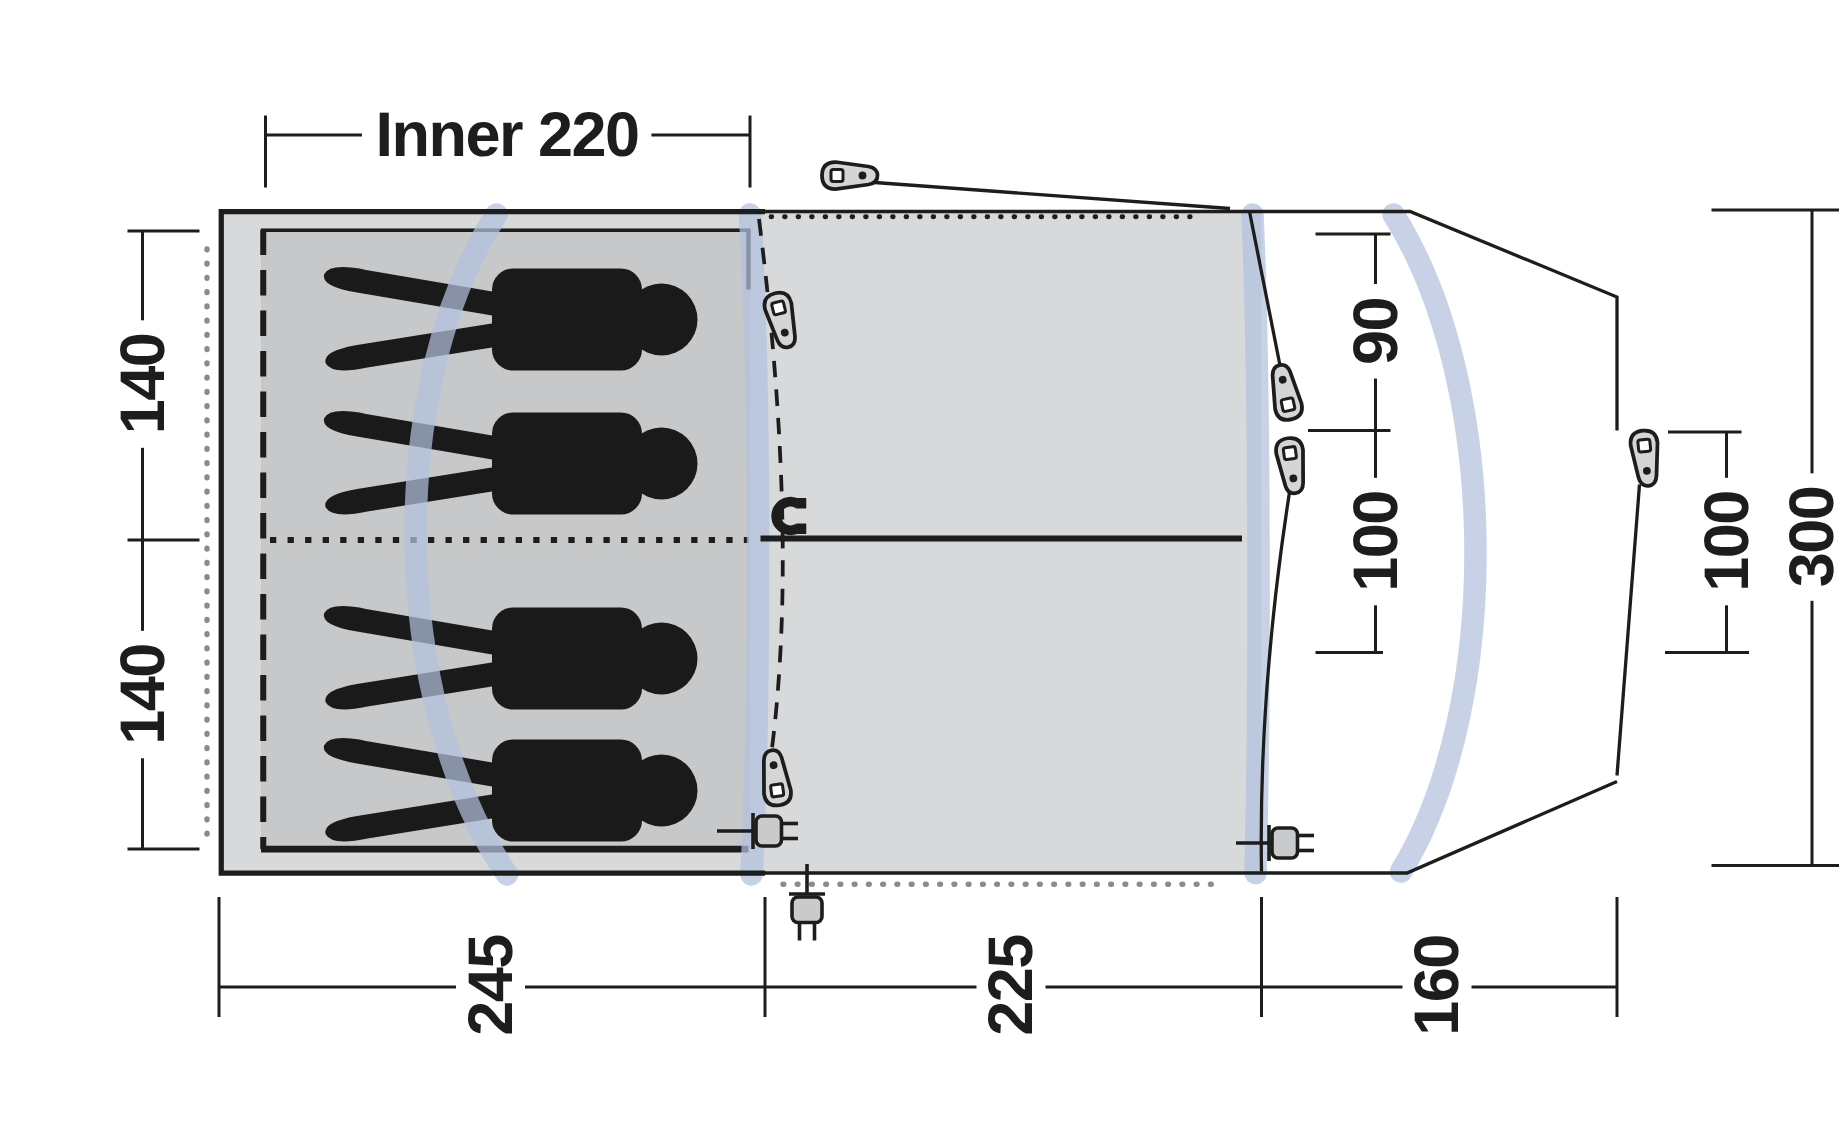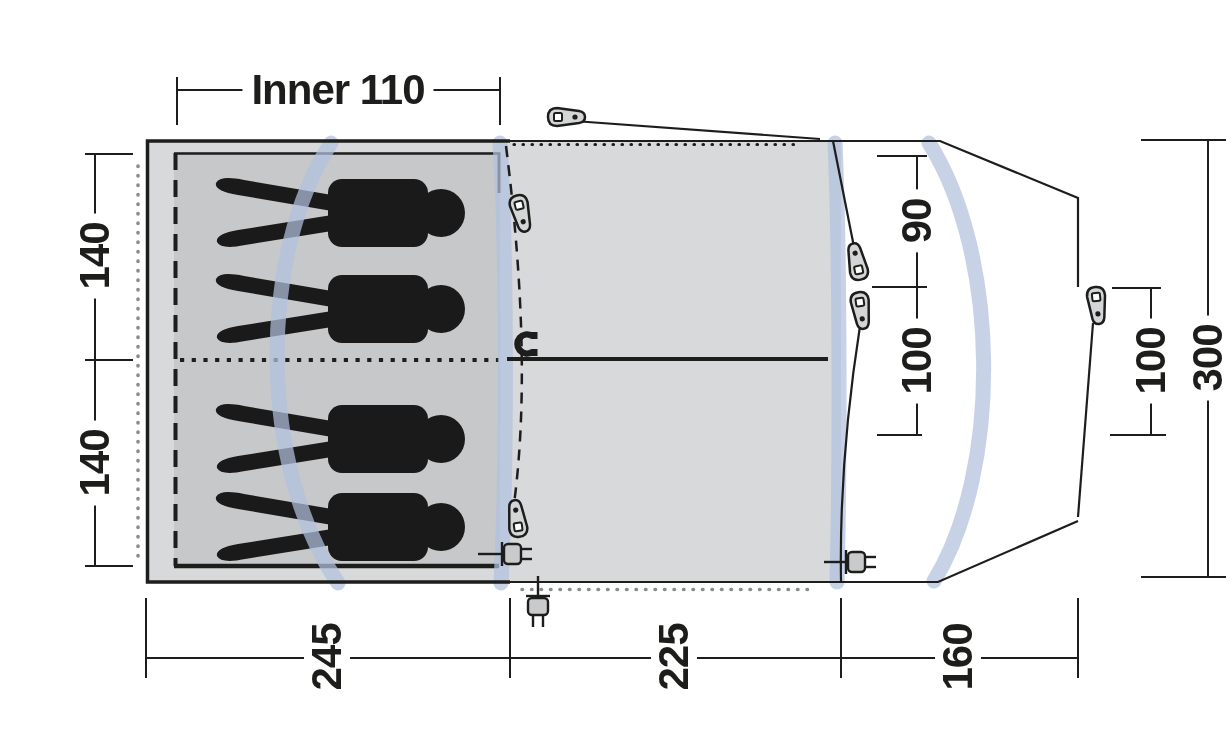--- a/index.html
+++ b/index.html
@@ -149,21 +149,21 @@
     <g>
       <path d="M146,658 H1078"></path>
           <path d="M146,598 V678"></path>
           <path d="M510,598 V678"></path>
       <path d="M841,598 V678"></path>
           <path d="M1078,598 V678"></path>
     </g>
   </g>
 </svg>
 
-<div class="dim-label" style="left:338px;top:90px;">Inner 110</div>
+<div class="dim-label" style="left:338px;top:90px;">Inner 220</div>
 <div class="dim-label rot" style="left:95px;top:256px;">140</div>
 <div class="dim-label rot" style="left:95px;top:463px;">140</div>
 <div class="dim-label rot" style="left:917px;top:221px;">90</div>
 <div class="dim-label rot" style="left:917px;top:361px;">100</div>
 <div class="dim-label rot" style="left:1151px;top:361px;">100</div>
 <div class="dim-label rot" style="left:1208px;top:358px;">300</div>
 <div class="dim-label rot" style="left:327px;top:657px;">245</div>
 <div class="dim-label rot" style="left:674px;top:657px;">225</div>
 <div class="dim-label rot" style="left:958px;top:657px;">160</div>
 

